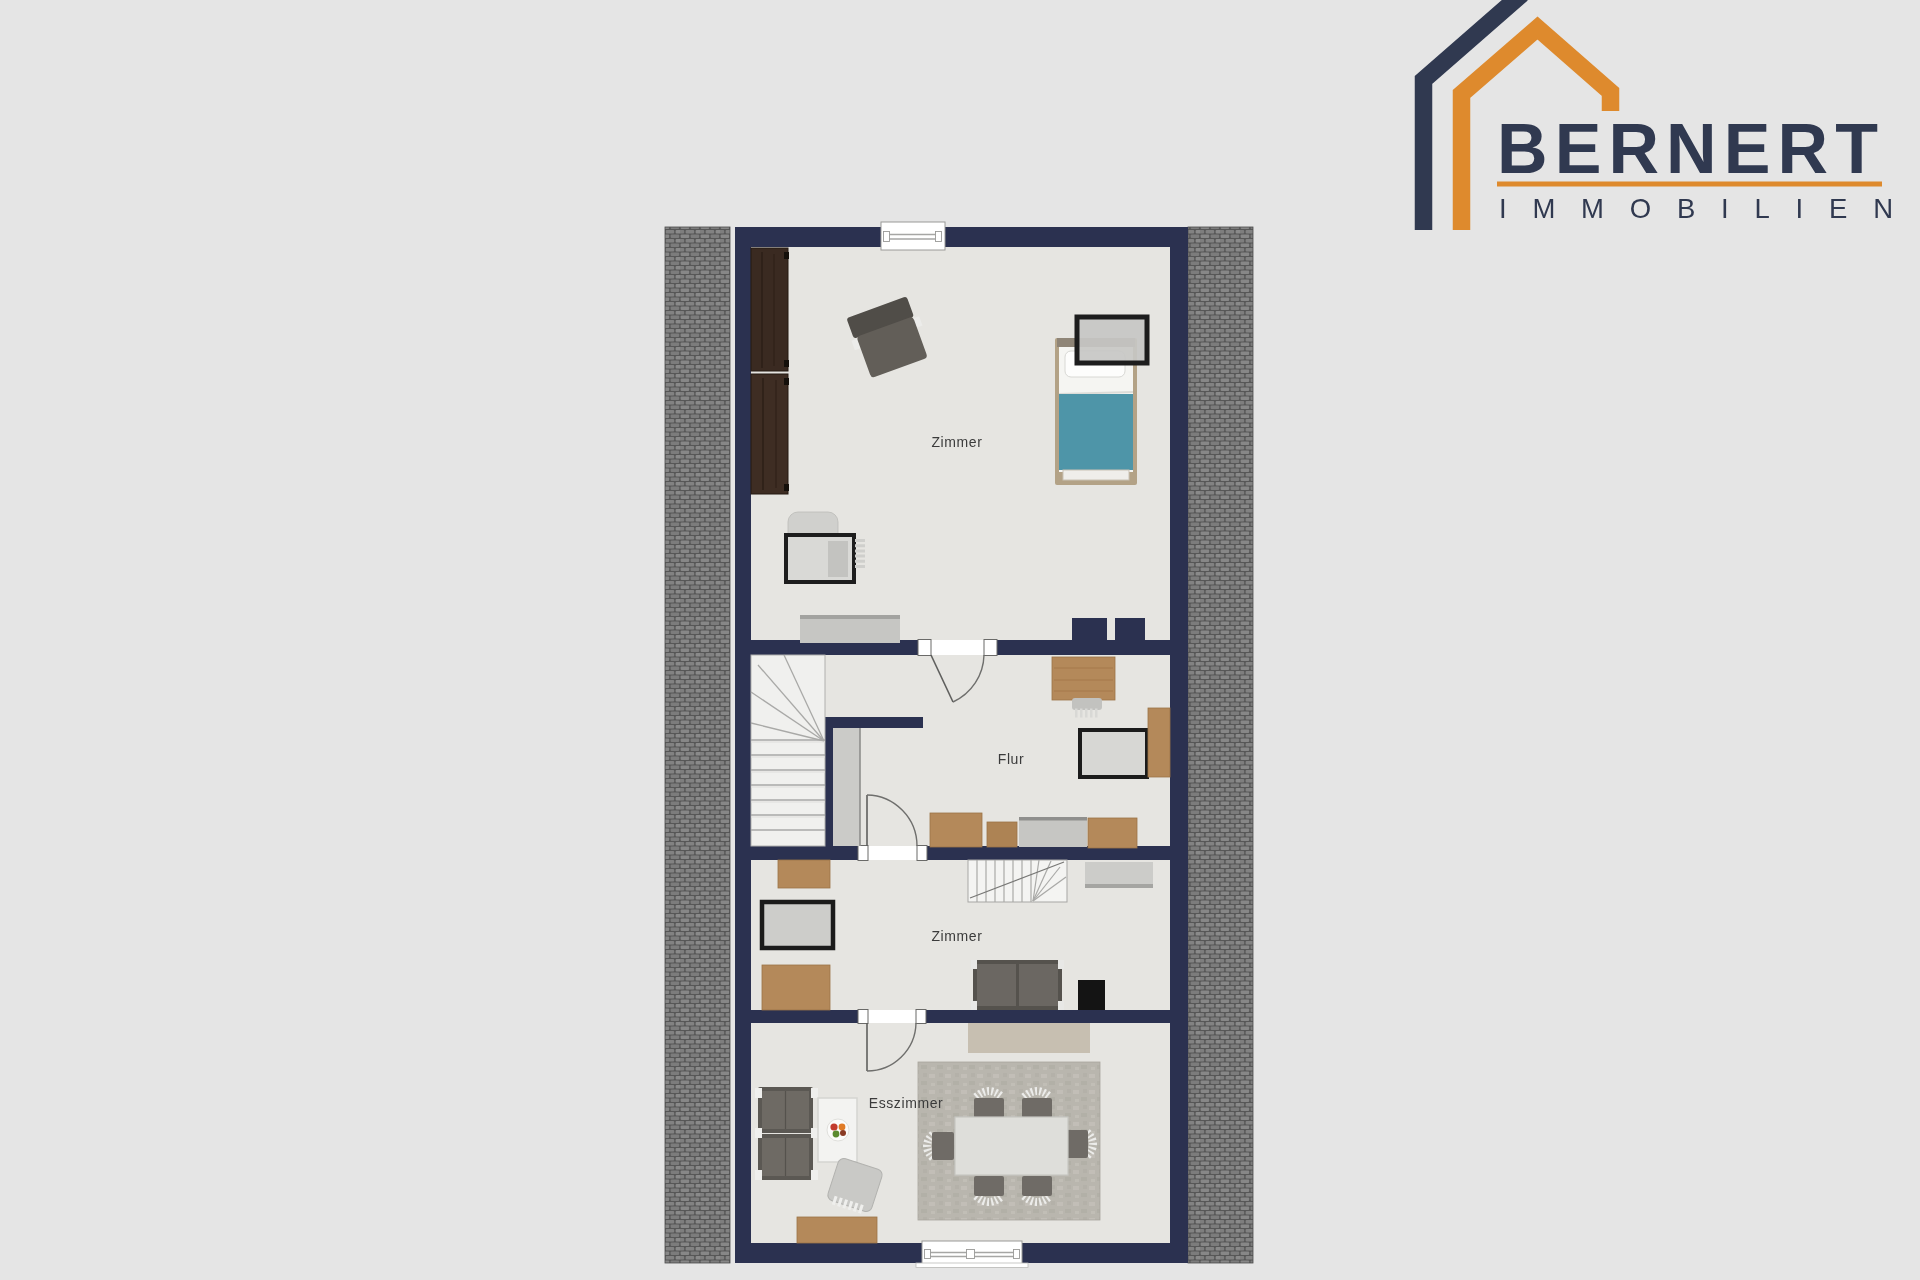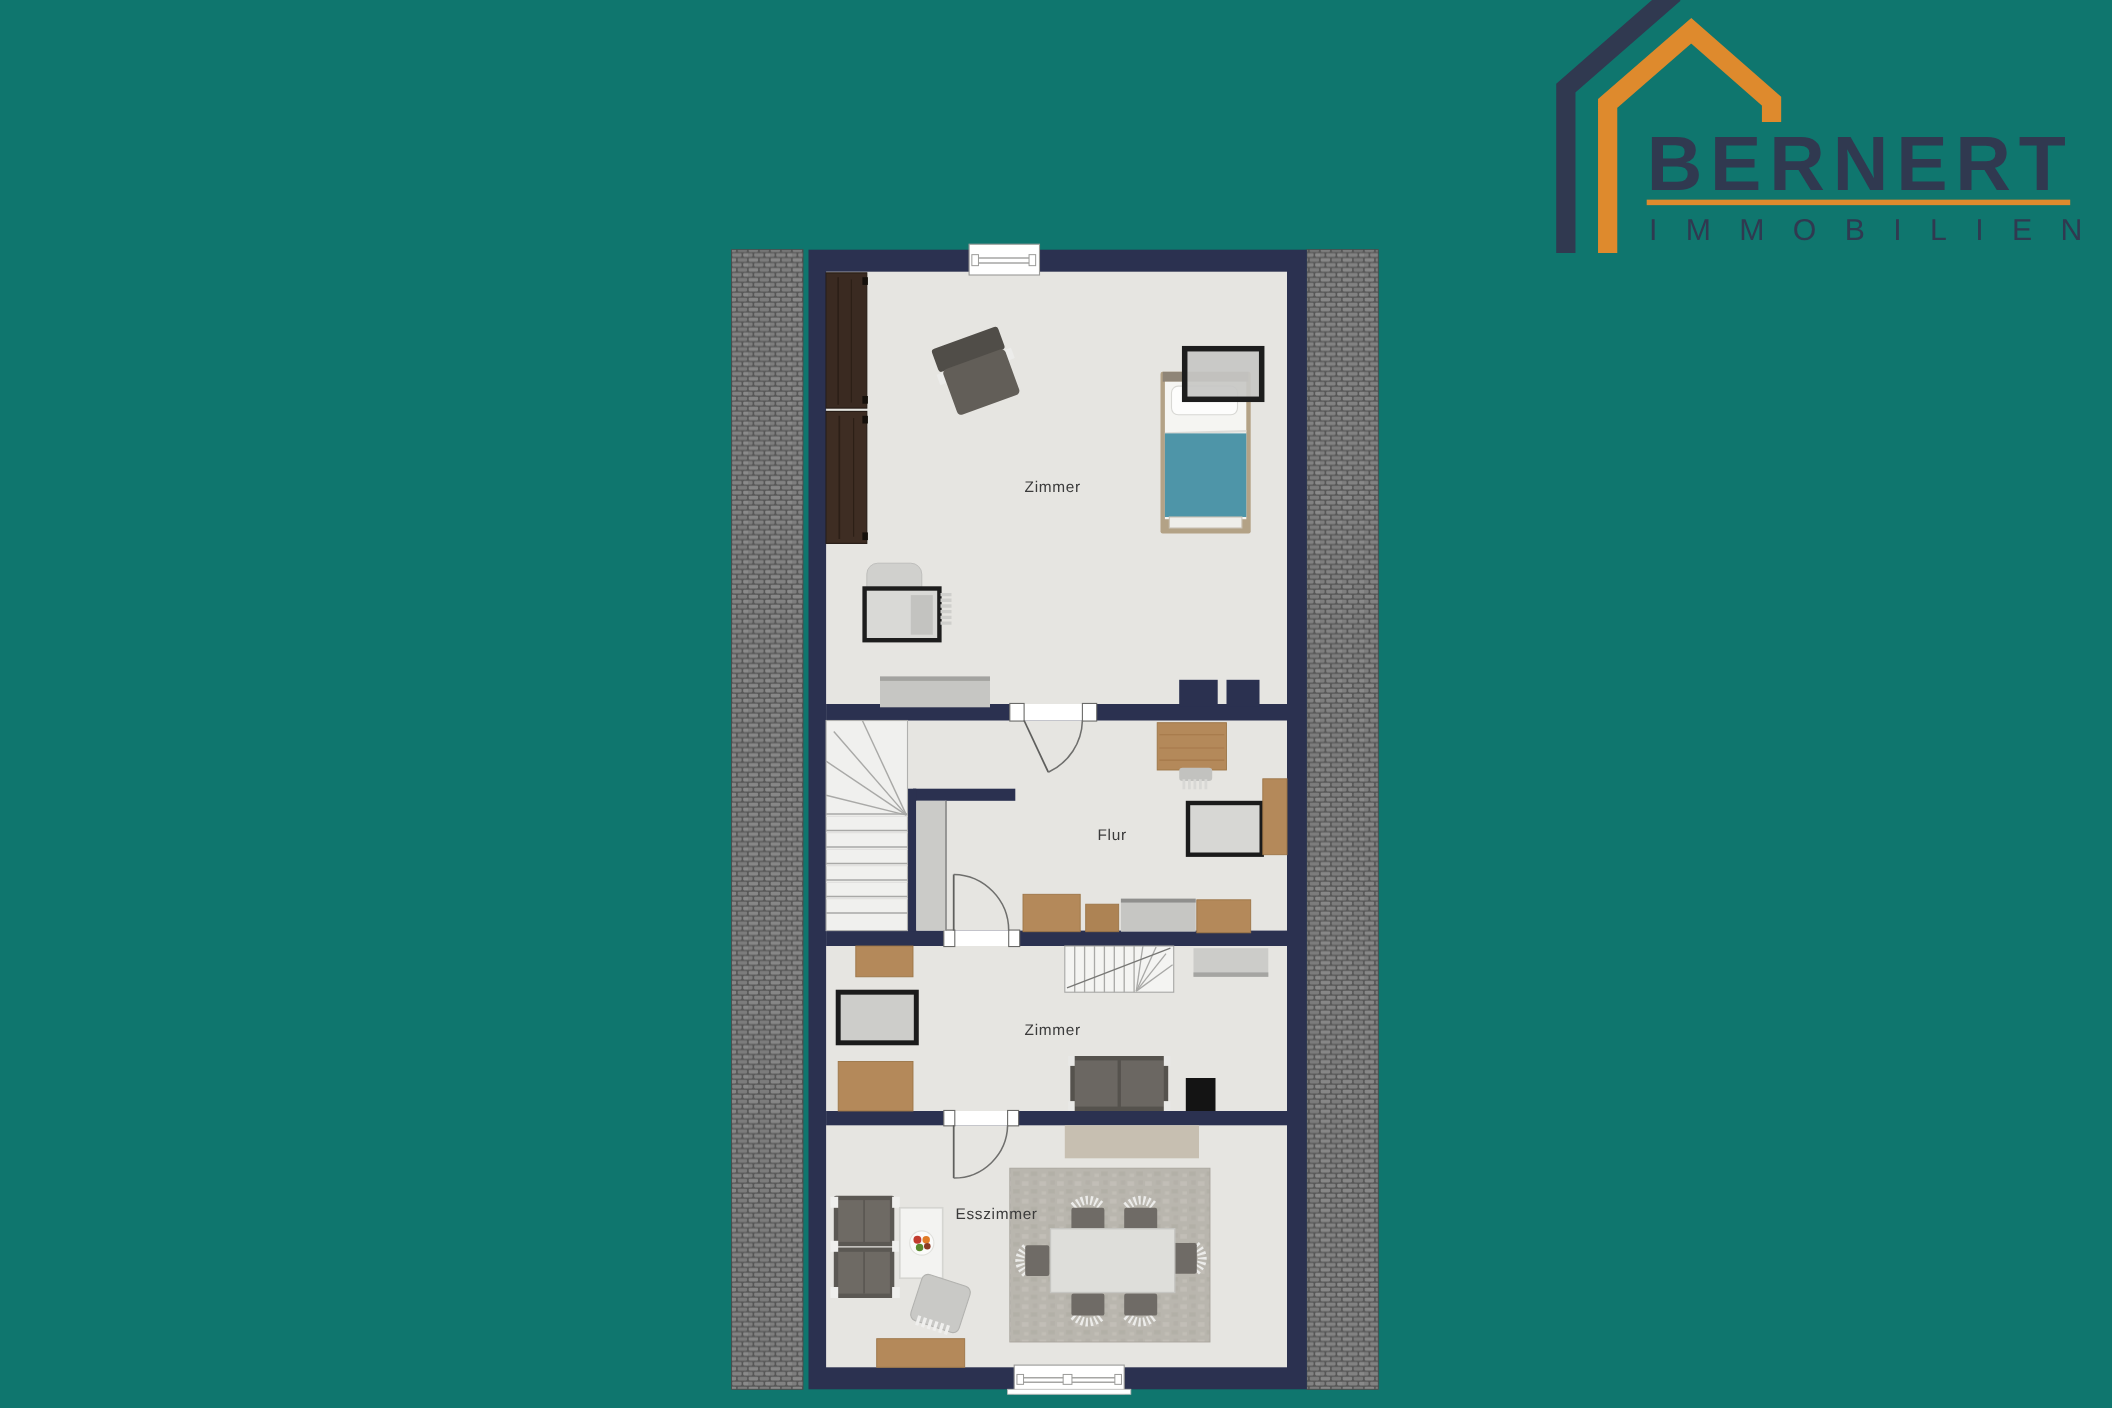--- a/index.html
+++ b/index.html
@@ -1,16 +1,16 @@
 <!DOCTYPE html>
 <html><head>
 <meta charset="utf-8">
 <style>
   html,body{margin:0;padding:0;background:#ffffff;}
-  .stage{position:relative;width:1920px;height:1280px;background:#0f766e;overflow:hidden;
+  .stage{position:relative;width:1920px;height:1280px;background:#e5e5e5;overflow:hidden;
          font-family:"Liberation Sans",sans-serif;}
   svg{display:block;}
   text{font-family:"Liberation Sans",sans-serif;}
   .room-label{fill:#3b3b3b;font-size:14px;letter-spacing:.6px;}
 </style>
 </head>
 <body>
 
 <div class="stage">
 <svg viewBox="0 0 1920 1280" width="1920" height="1280">

